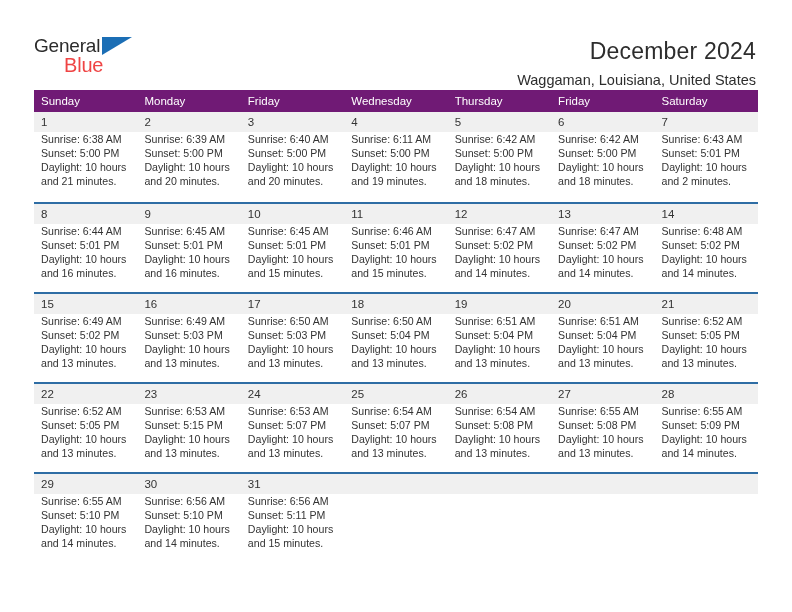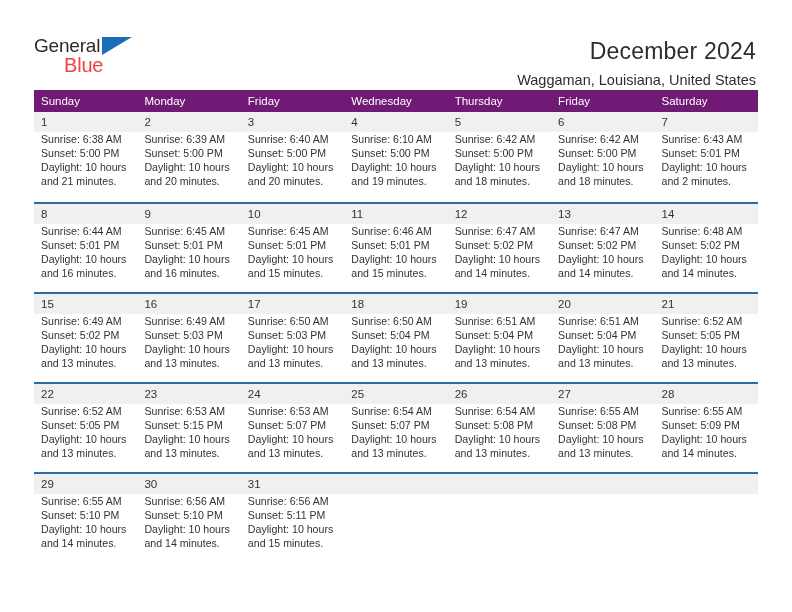--- a/index.html
+++ b/index.html
@@ -205,21 +205,21 @@
                 <div>Sunset: 5:00 PM</div>
                 <div>Daylight: 10 hours</div>
                 <div>and 20 minutes.</div>
               </div>
             </div>
           </td>
           <td>
             <div class="cell">
               <div class="daynum">4</div>
               <div class="info">
-                <div>Sunrise: 6:10 AM</div>
+                <div>Sunrise: 6:11 AM</div>
                 <div>Sunset: 5:00 PM</div>
                 <div>Daylight: 10 hours</div>
                 <div>and 19 minutes.</div>
               </div>
             </div>
           </td>
           <td>
             <div class="cell">
               <div class="daynum">5</div>
               <div class="info">

